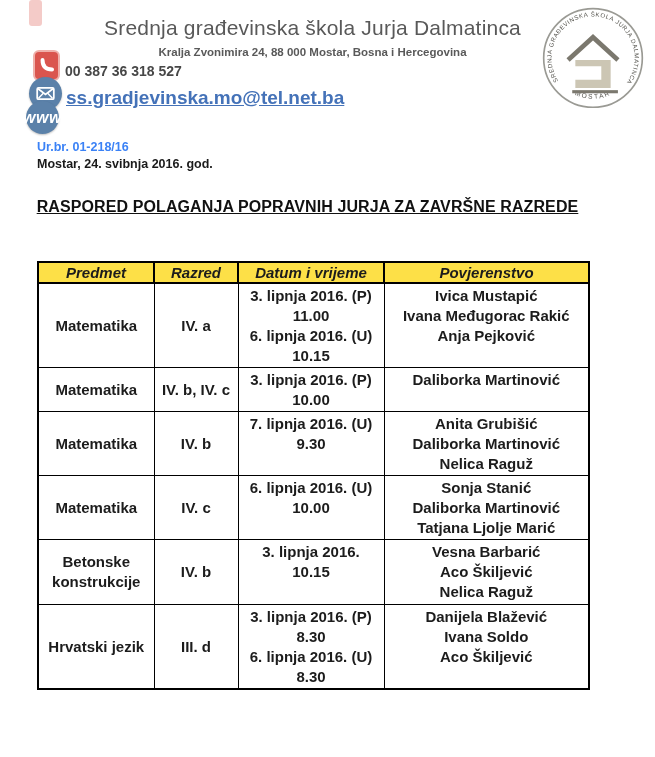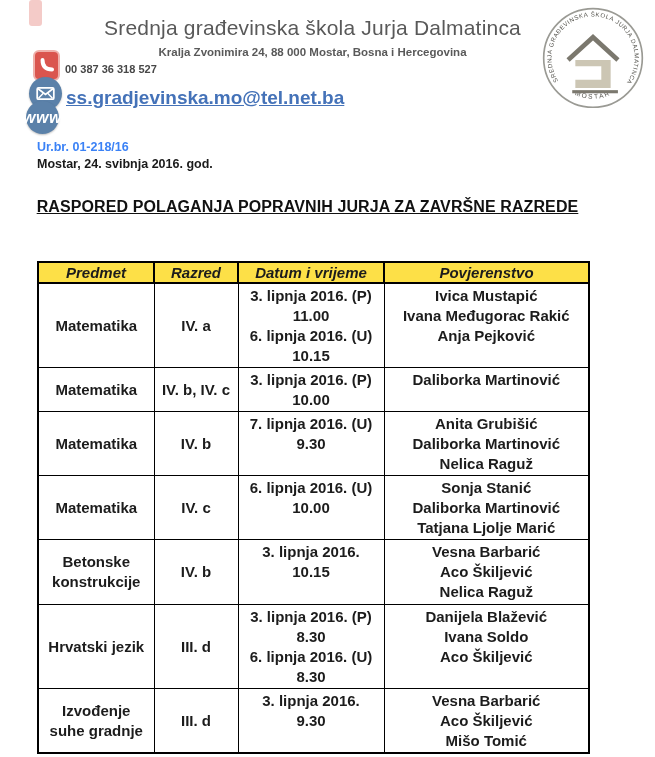--- a/index.html
+++ b/index.html
@@ -28,21 +28,21 @@
   }
   .round-icon {
     position:absolute; width:33px; height:33px; border-radius:50%;
     background:#5b81a9; display:flex; align-items:center; justify-content:center;
     box-shadow:0 1px 2px rgba(0,0,0,.25);
   }
   .mail-icon { left:29px; top:77px; z-index:2; }
   .www-icon  { left:26px; top:101px; z-index:3; color:#fff; font-style:italic;
                font-weight:bold; font-size:16px; letter-spacing:.5px; }
   .phone-number {
-    position:absolute; left:65px; top:63px; font-size:11px; font-weight:bold;
+    position:absolute; left:65px; top:63px; font-size:14px; font-weight:bold;
     color:#474747;
   }
   .hlink {
     position:absolute; font-size:19px; font-weight:bold; color:#4472b8;
     text-decoration:underline; cursor:pointer;
   }
   .email-link { left:66px; top:87px; }
   .website-link { left:61px; top:109px; }
   .logo { position:absolute; left:541px; top:5px; width:104px; height:108px; }
   
@@ -239,31 +239,16 @@
         <div>6. lipnja 2016. (U)</div>
         <div>8.30</div>
       </td>
       <td class="vtop">
         <div>Danijela Blažević</div>
         <div>Ivana Soldo</div>
         <div>Aco Škiljević</div>
       </td>
     </tr>
 
-    <tr class="r7">
-      <td class="vmid">
-            <div class="predmet-wrap">Izvođenje suhe gradnje</div>
-          </td>
-      <td class="vmid">III. d</td>
-      <td class="vtop">
-        <div>3. lipnja 2016.</div>
-        <div>9.30</div>
-      </td>
-      <td class="vtop">
-        <div>Vesna Barbarić</div>
-        <div>Aco Škiljević</div>
-        <div>Mišo Tomić</div>
-      </td>
-    </tr>
   </tbody>
     </table>
 
 </div>
 
 </body></html>

